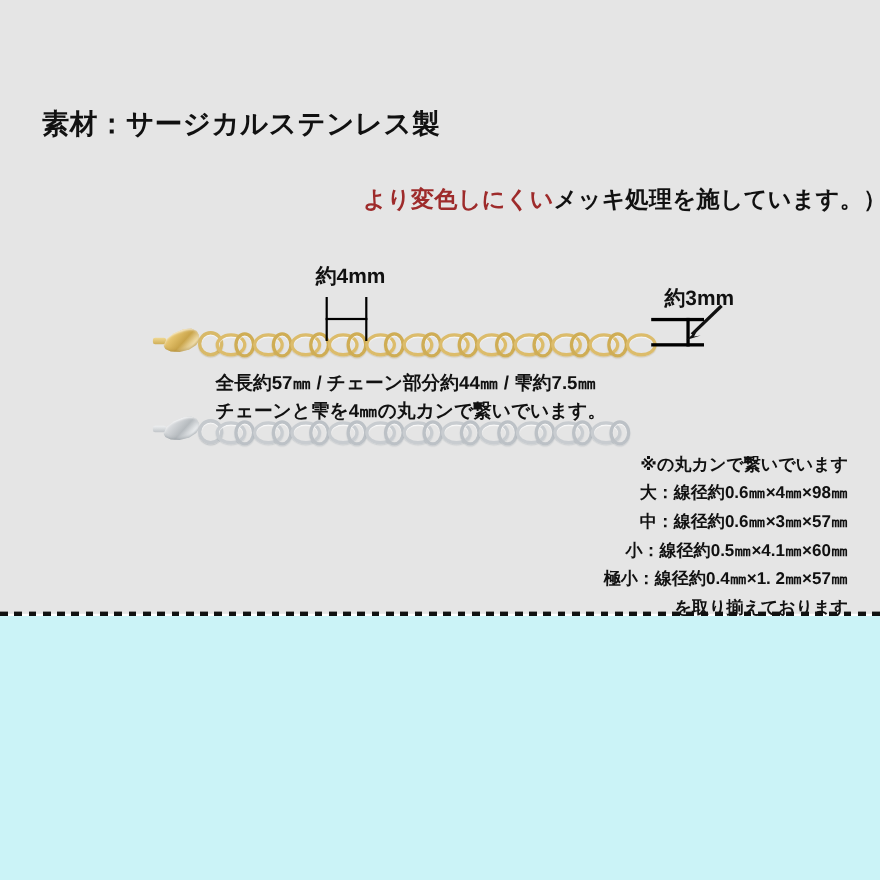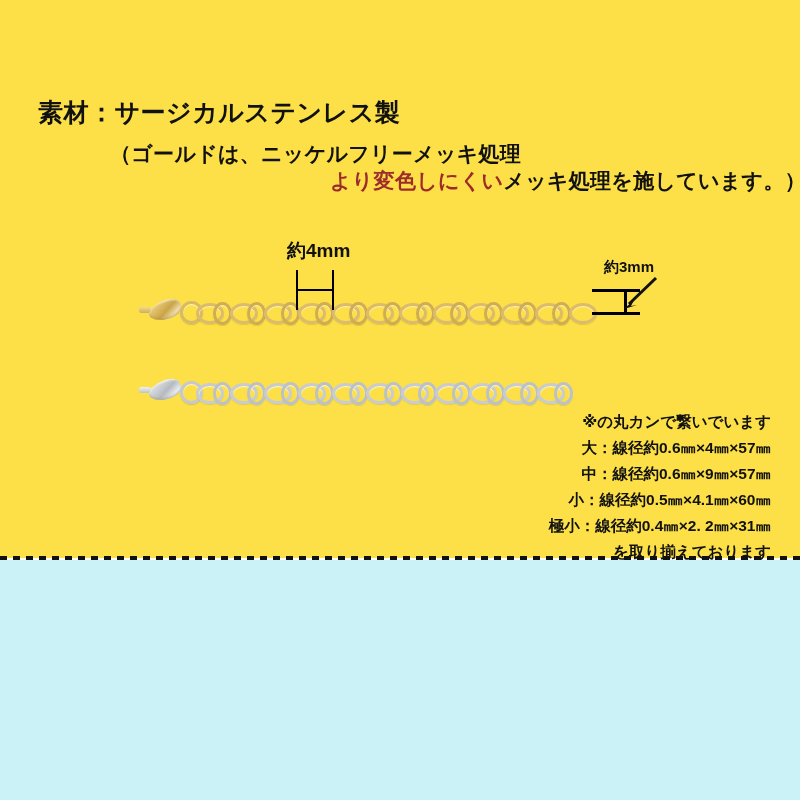--- a/index.html
+++ b/index.html
@@ -6,21 +6,21 @@
   body{
     width:800px;height:800px;
     background:#ffffff;
     font-family:"Liberation Sans","DejaVu Sans",sans-serif;
     overflow:hidden;position:relative;
     -webkit-font-smoothing:antialiased;
   }
   .page{position:relative;width:800px;height:800px;}
 
   
-  .top{position:absolute;left:0;top:0;width:800px;height:558px;background:#fde047;}
+  .top{position:absolute;left:0;top:0;width:800px;height:558px;background:#e5e5e5;}
 
   .hdr1{
     position:absolute;left:38px;top:96px;
     font-size:25px;font-weight:bold;color:#111;
     letter-spacing:0.5px;white-space:nowrap;
   }
   .hdr2{
     position:absolute;left:110px;top:140px;
     font-size:21px;font-weight:bold;color:#111;
     letter-spacing:0.3px;white-space:nowrap;
@@ -97,21 +97,21 @@
     font-size:19px;font-weight:bold;color:#111;white-space:nowrap;
   }
 
   .cal3{position:absolute;left:592px;top:289px;width:48px;height:26px;}
   .cal3 .hl{position:absolute;left:0;width:48px;height:3px;background:#000;}
   .cal3 .hl.t{top:0;}
   .cal3 .hl.b{top:23px;}
   .cal3 .vl{position:absolute;left:32px;top:0;width:3px;height:26px;background:#000;}
   .lbl3{
     position:absolute;left:604px;top:258px;
-    font-size:15px;font-weight:bold;color:#111;white-space:nowrap;
+    font-size:19px;font-weight:bold;color:#111;white-space:nowrap;
   }
   .arrow3{position:absolute;left:620px;top:276px;width:40px;height:34px;}
 
   
   .spec{position:absolute;color:#111;font-weight:bold;white-space:nowrap;}
   .spec1{left:170px;top:312px;font-size:17px;}
   .spec2{left:196px;top:337px;font-size:17px;}
   .spec3{left:196px;top:362px;font-size:17px;}
 
   
@@ -141,21 +141,20 @@
 </style>
 </head>
 <body>
 
 <div class="page">
 
   <div class="top">
 
     <div class="hdr1">素材：サージカルステンレス製</div>
 
-    <div class="hdr2">（ゴールドは、ニッケルフリーメッキ処理</div>
 
     <div class="hdr3">
       <span class="red">より変色しにくい</span><span>メッキ処理を施しています。）</span>
     </div>
 
     <div class="chain-area">
 
       <div class="chain-row gold-row">
         <div class="tip gold"></div>
         <div class="teardrop gold"></div>
@@ -229,27 +228,29 @@
     <div class="cal3">
       <div class="hl t"></div>
         <div class="vl"></div>
         <div class="hl b"></div>
     </div>
     <svg class="arrow3" viewBox="0 0 40 34">
       <line x1="36" y1="2" x2="9" y2="28" stroke="#111" stroke-width="3"></line>
       <polygon points="4,33 14,24 11,30 17,29" fill="#111"></polygon>
     </svg>
 
+    <div class="spec spec2">全長約57㎜ / チェーン部分約44㎜ / 雫約7.5㎜</div>
+    <div class="spec spec3">チェーンと雫を4㎜の丸カンで繋いでいます。</div>
 
     <div class="sizes">
       <div class="size-head">※の丸カンで繋いでいます</div>
-      <div class="size-row" style="top:26px">大：線径約0.6㎜×4㎜×57㎜</div>
-      <div class="size-row" style="top:52px">中：線径約0.6㎜×9㎜×57㎜</div>
+      <div class="size-row" style="top:26px">大：線径約0.6㎜×4㎜×98㎜</div>
+      <div class="size-row" style="top:52px">中：線径約0.6㎜×3㎜×57㎜</div>
       <div class="size-row" style="top:78px">小：線径約0.5㎜×4.1㎜×60㎜</div>
-      <div class="size-row" style="top:104px">極小：線径約0.4㎜×2. 2㎜×31㎜</div>
+      <div class="size-row" style="top:104px">極小：線径約0.4㎜×1. 2㎜×57㎜</div>
       <div class="size-foot" style="top:130px">を取り揃えております</div>
     </div>
   </div>
 
   <div class="dashline"></div>
 
   <div class="cyan">
     
     
     

